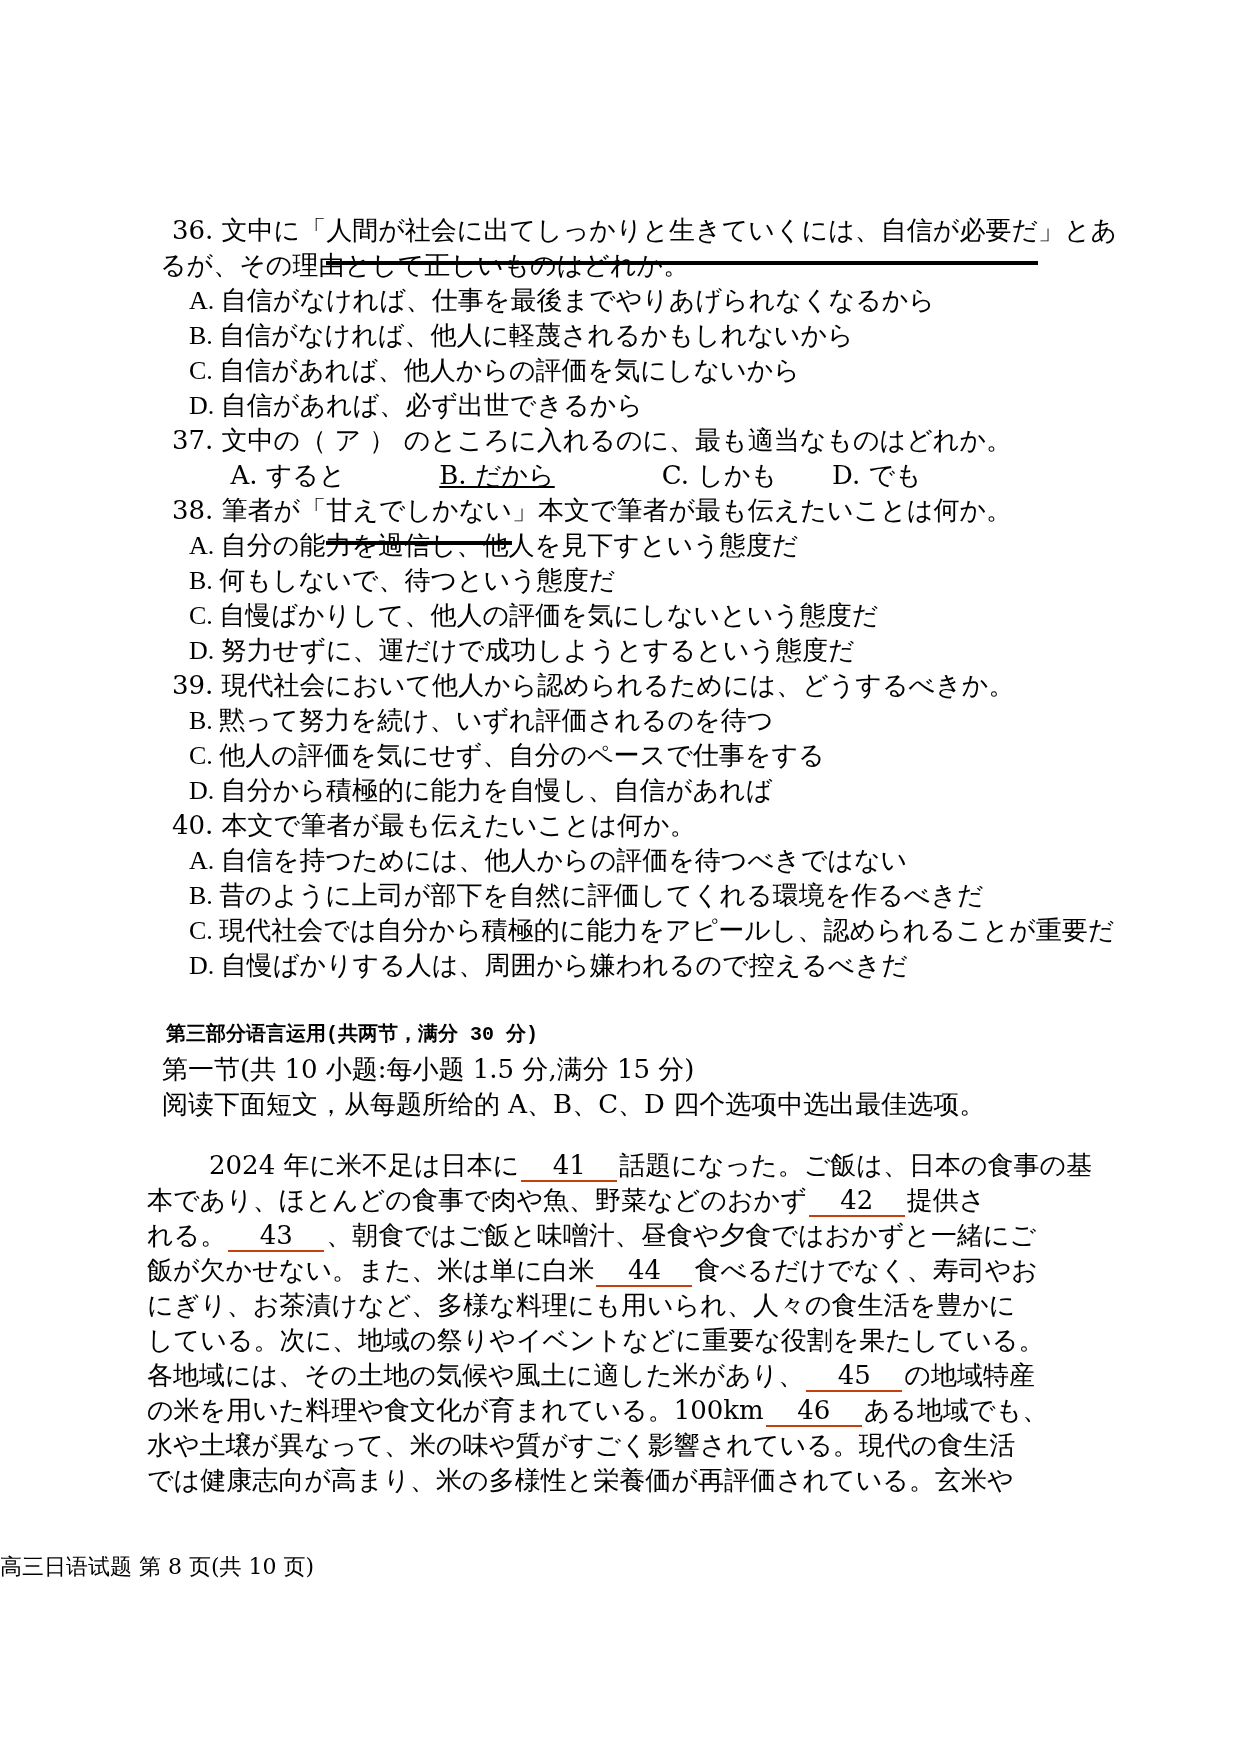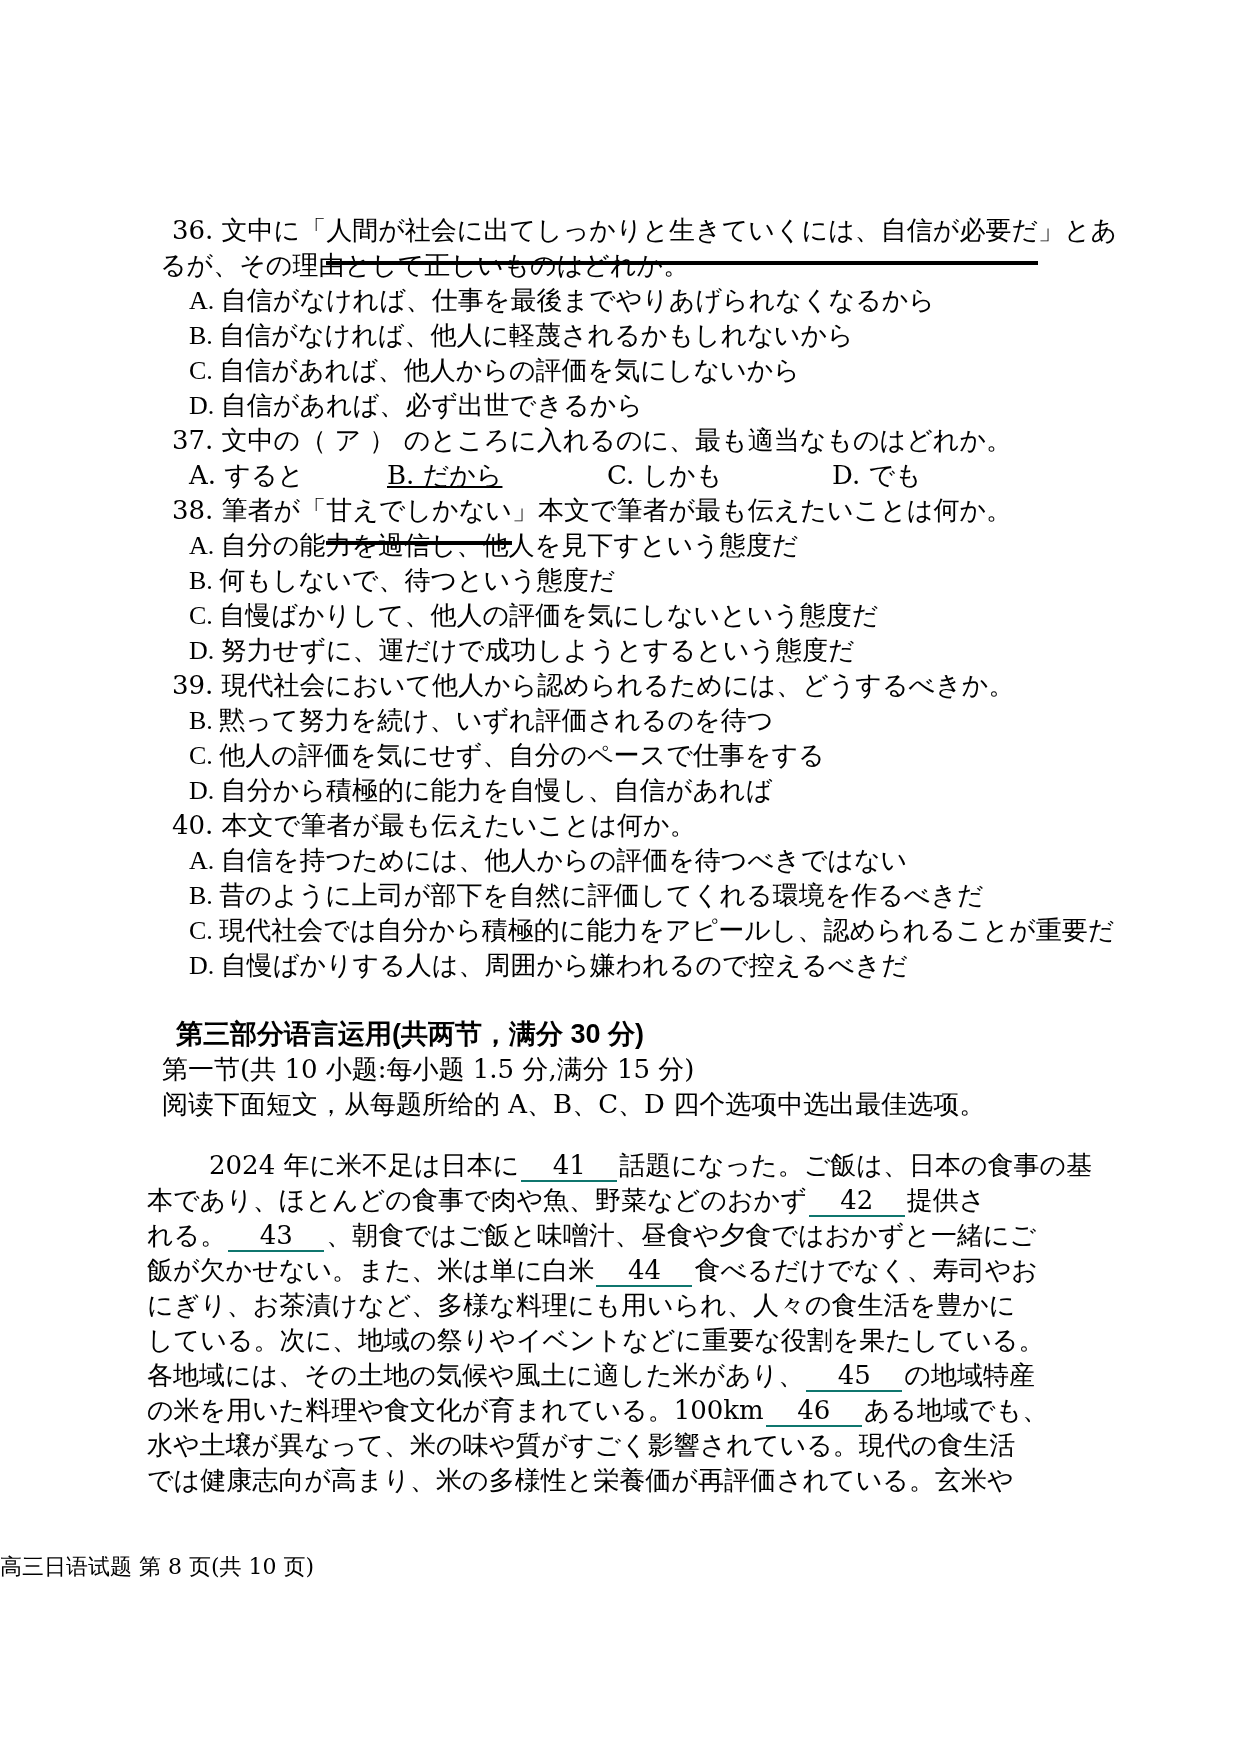--- a/index.html
+++ b/index.html
@@ -9,32 +9,32 @@
     -webkit-font-smoothing:antialiased;
   }
   .page{position:relative;width:1241px;height:1754px;background:#ffffff;overflow:hidden;}
   .content{
     position:absolute;left:160px;top:213px;width:924px;
     font-size:26px;line-height:35px;
   }
   .line{white-space:nowrap;height:35px;}
   .q-first{padding-left:12px;}
   .opt{padding-left:29px;font-family:Liberation Serif, serif;}
-  .opts-row{display:flex;padding-left:29px;}
+  .opts-row{display:flex;padding-left:29px;text-align:center;}
   .opts-row span{display:inline-block;}
   .u-quote{border-bottom:4px solid #000;padding-bottom:16px;}
   .blank{
     display:inline-block;width:96px;text-align:center;
-    border-bottom:2px solid #0f766e;height:30px;line-height:30px;
+    border-bottom:2px solid #c2410c;height:30px;line-height:30px;
     margin:0 2px;
   }
   .section-gap{height:34px;}
   .section-title{
-    font-family:Liberation Sans, sans-serif;
-    font-weight:bold;font-size:27px;height:35px;white-space:nowrap;margin-left:16px;
+    font-family:Liberation Mono, monospace;
+    font-weight:bold;font-size:20px;height:35px;white-space:nowrap;margin-left:6px;
   }
   .section-line{height:35px;white-space:nowrap;margin-left:2px;}
   .passage{margin-top:26px;margin-left:-13px;}
   .passage .line{height:35px;}
   .p-indent{padding-left:62px;}
   .footer{
     position:absolute;top:1552px;left:0;width:1241px;text-align:left;
     font-size:22px;white-space:nowrap;
   }
 </style>

